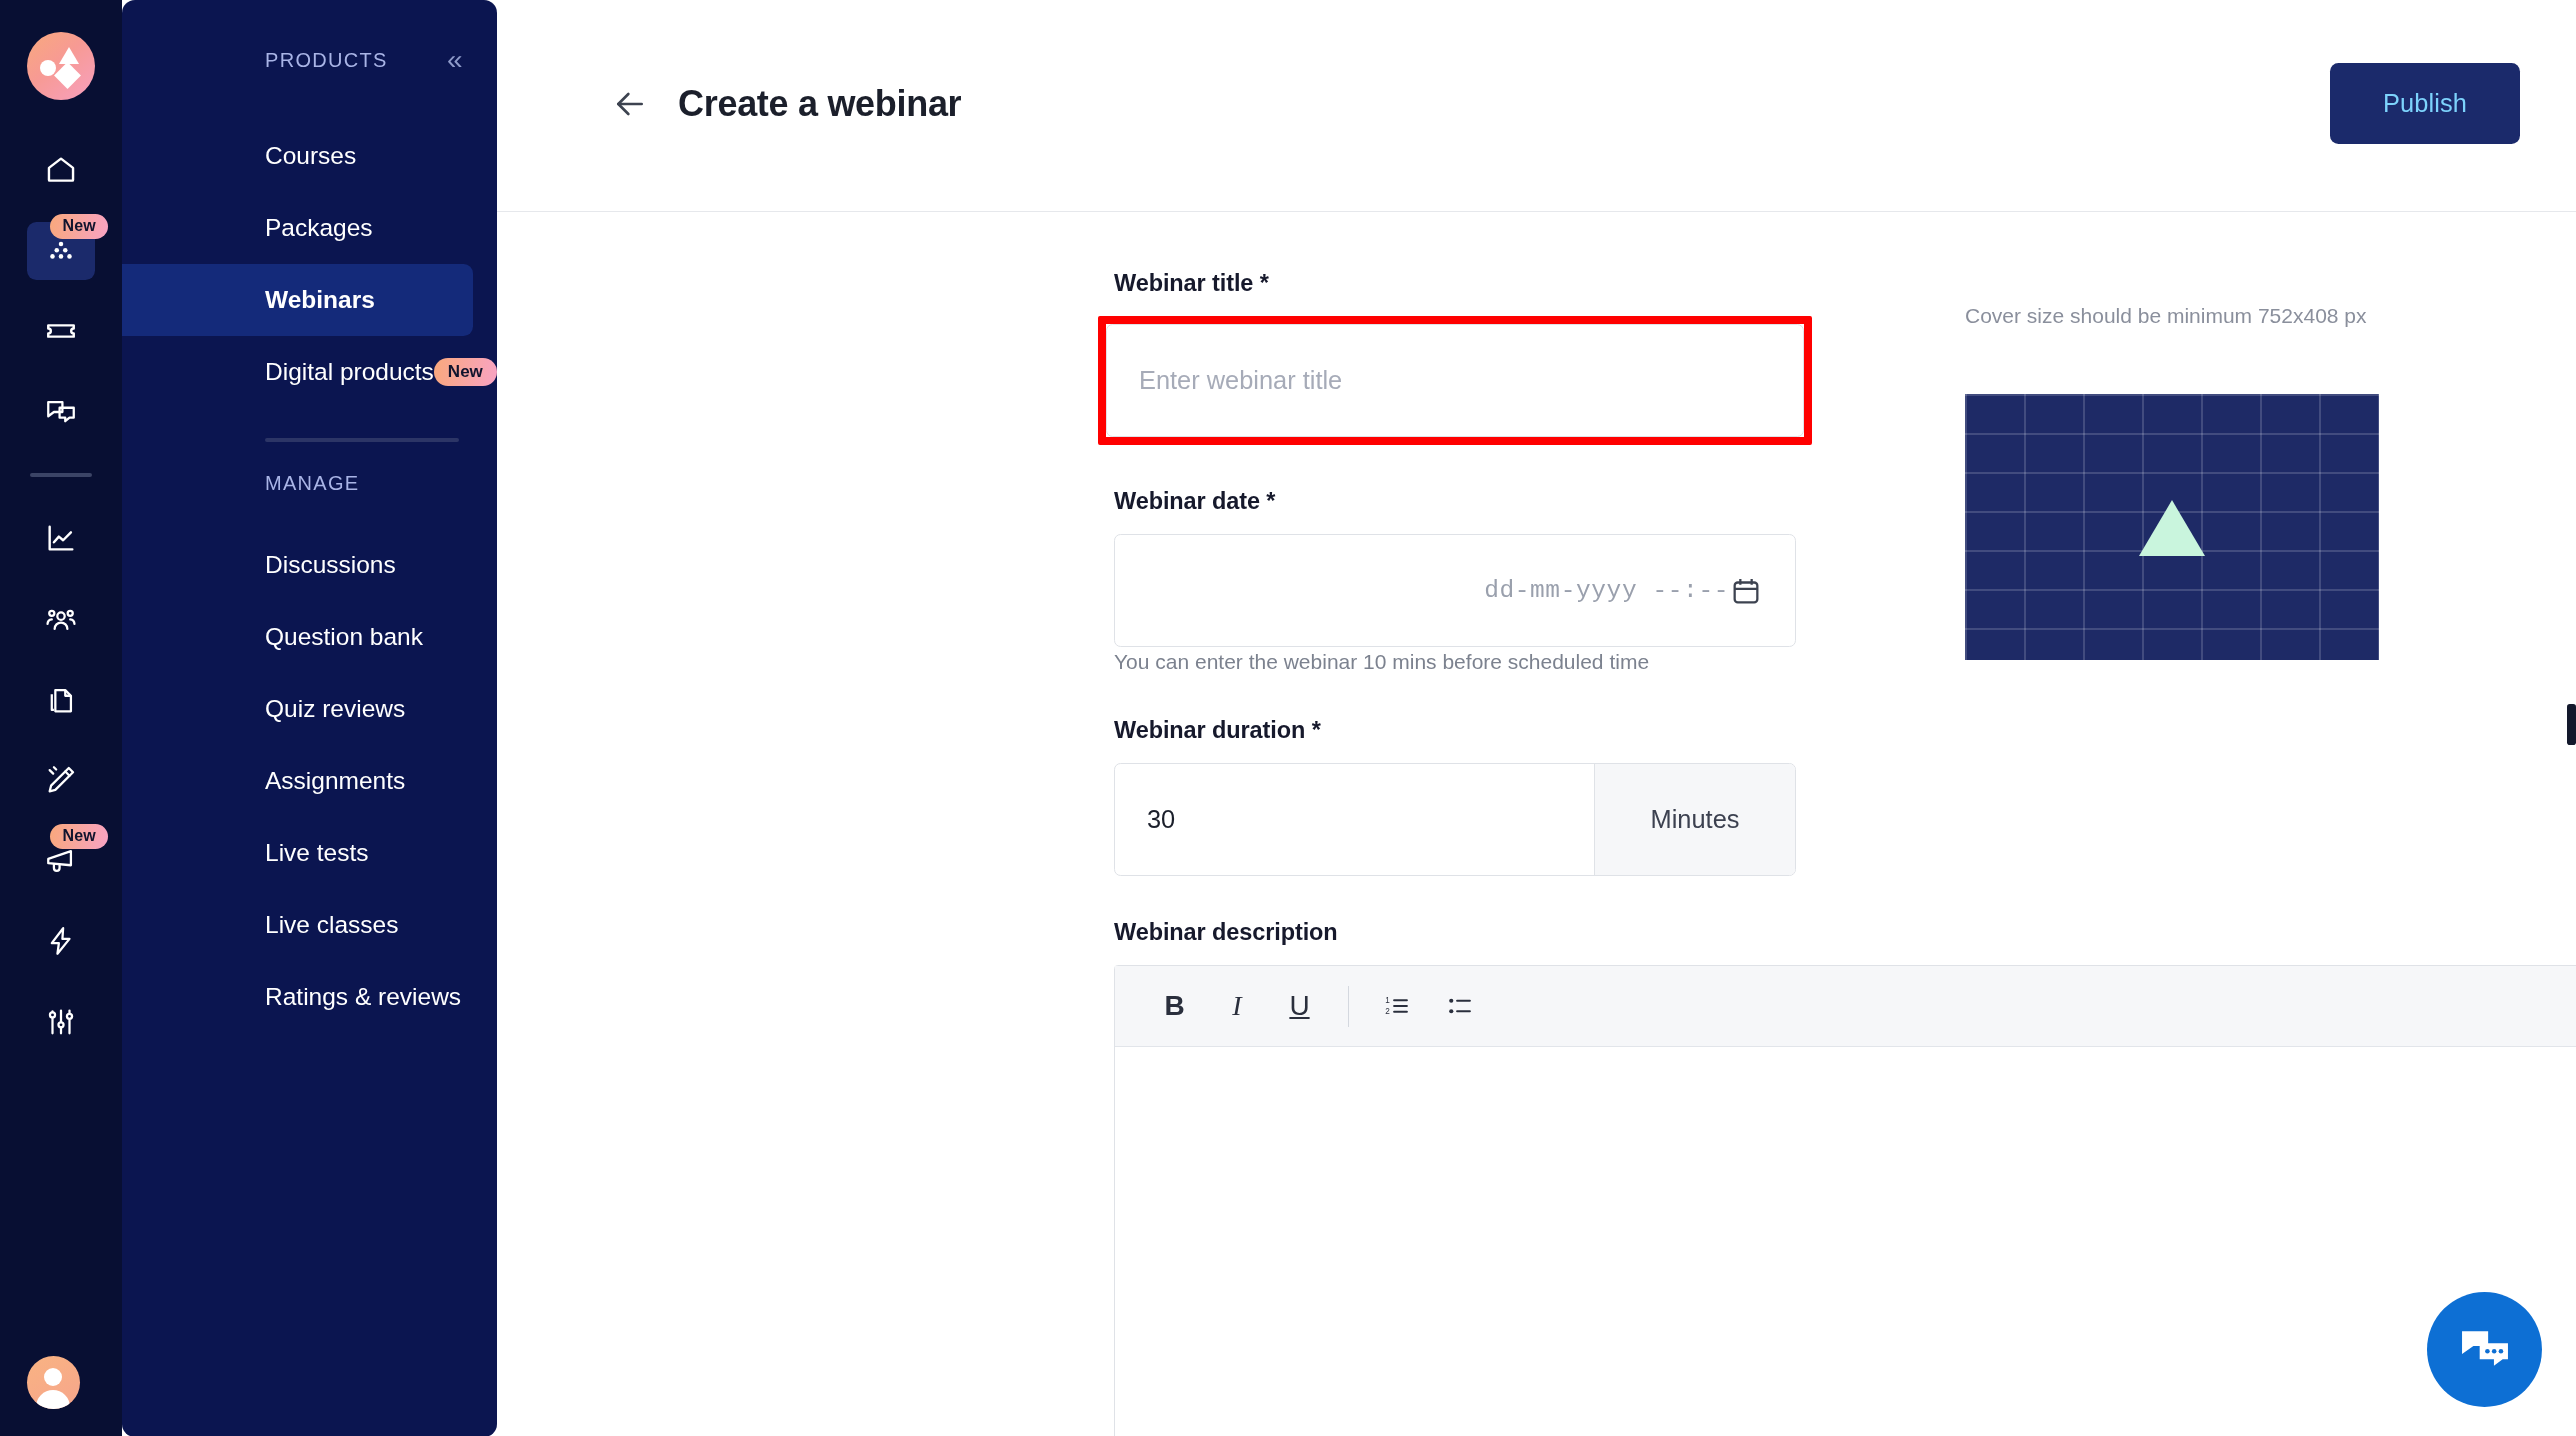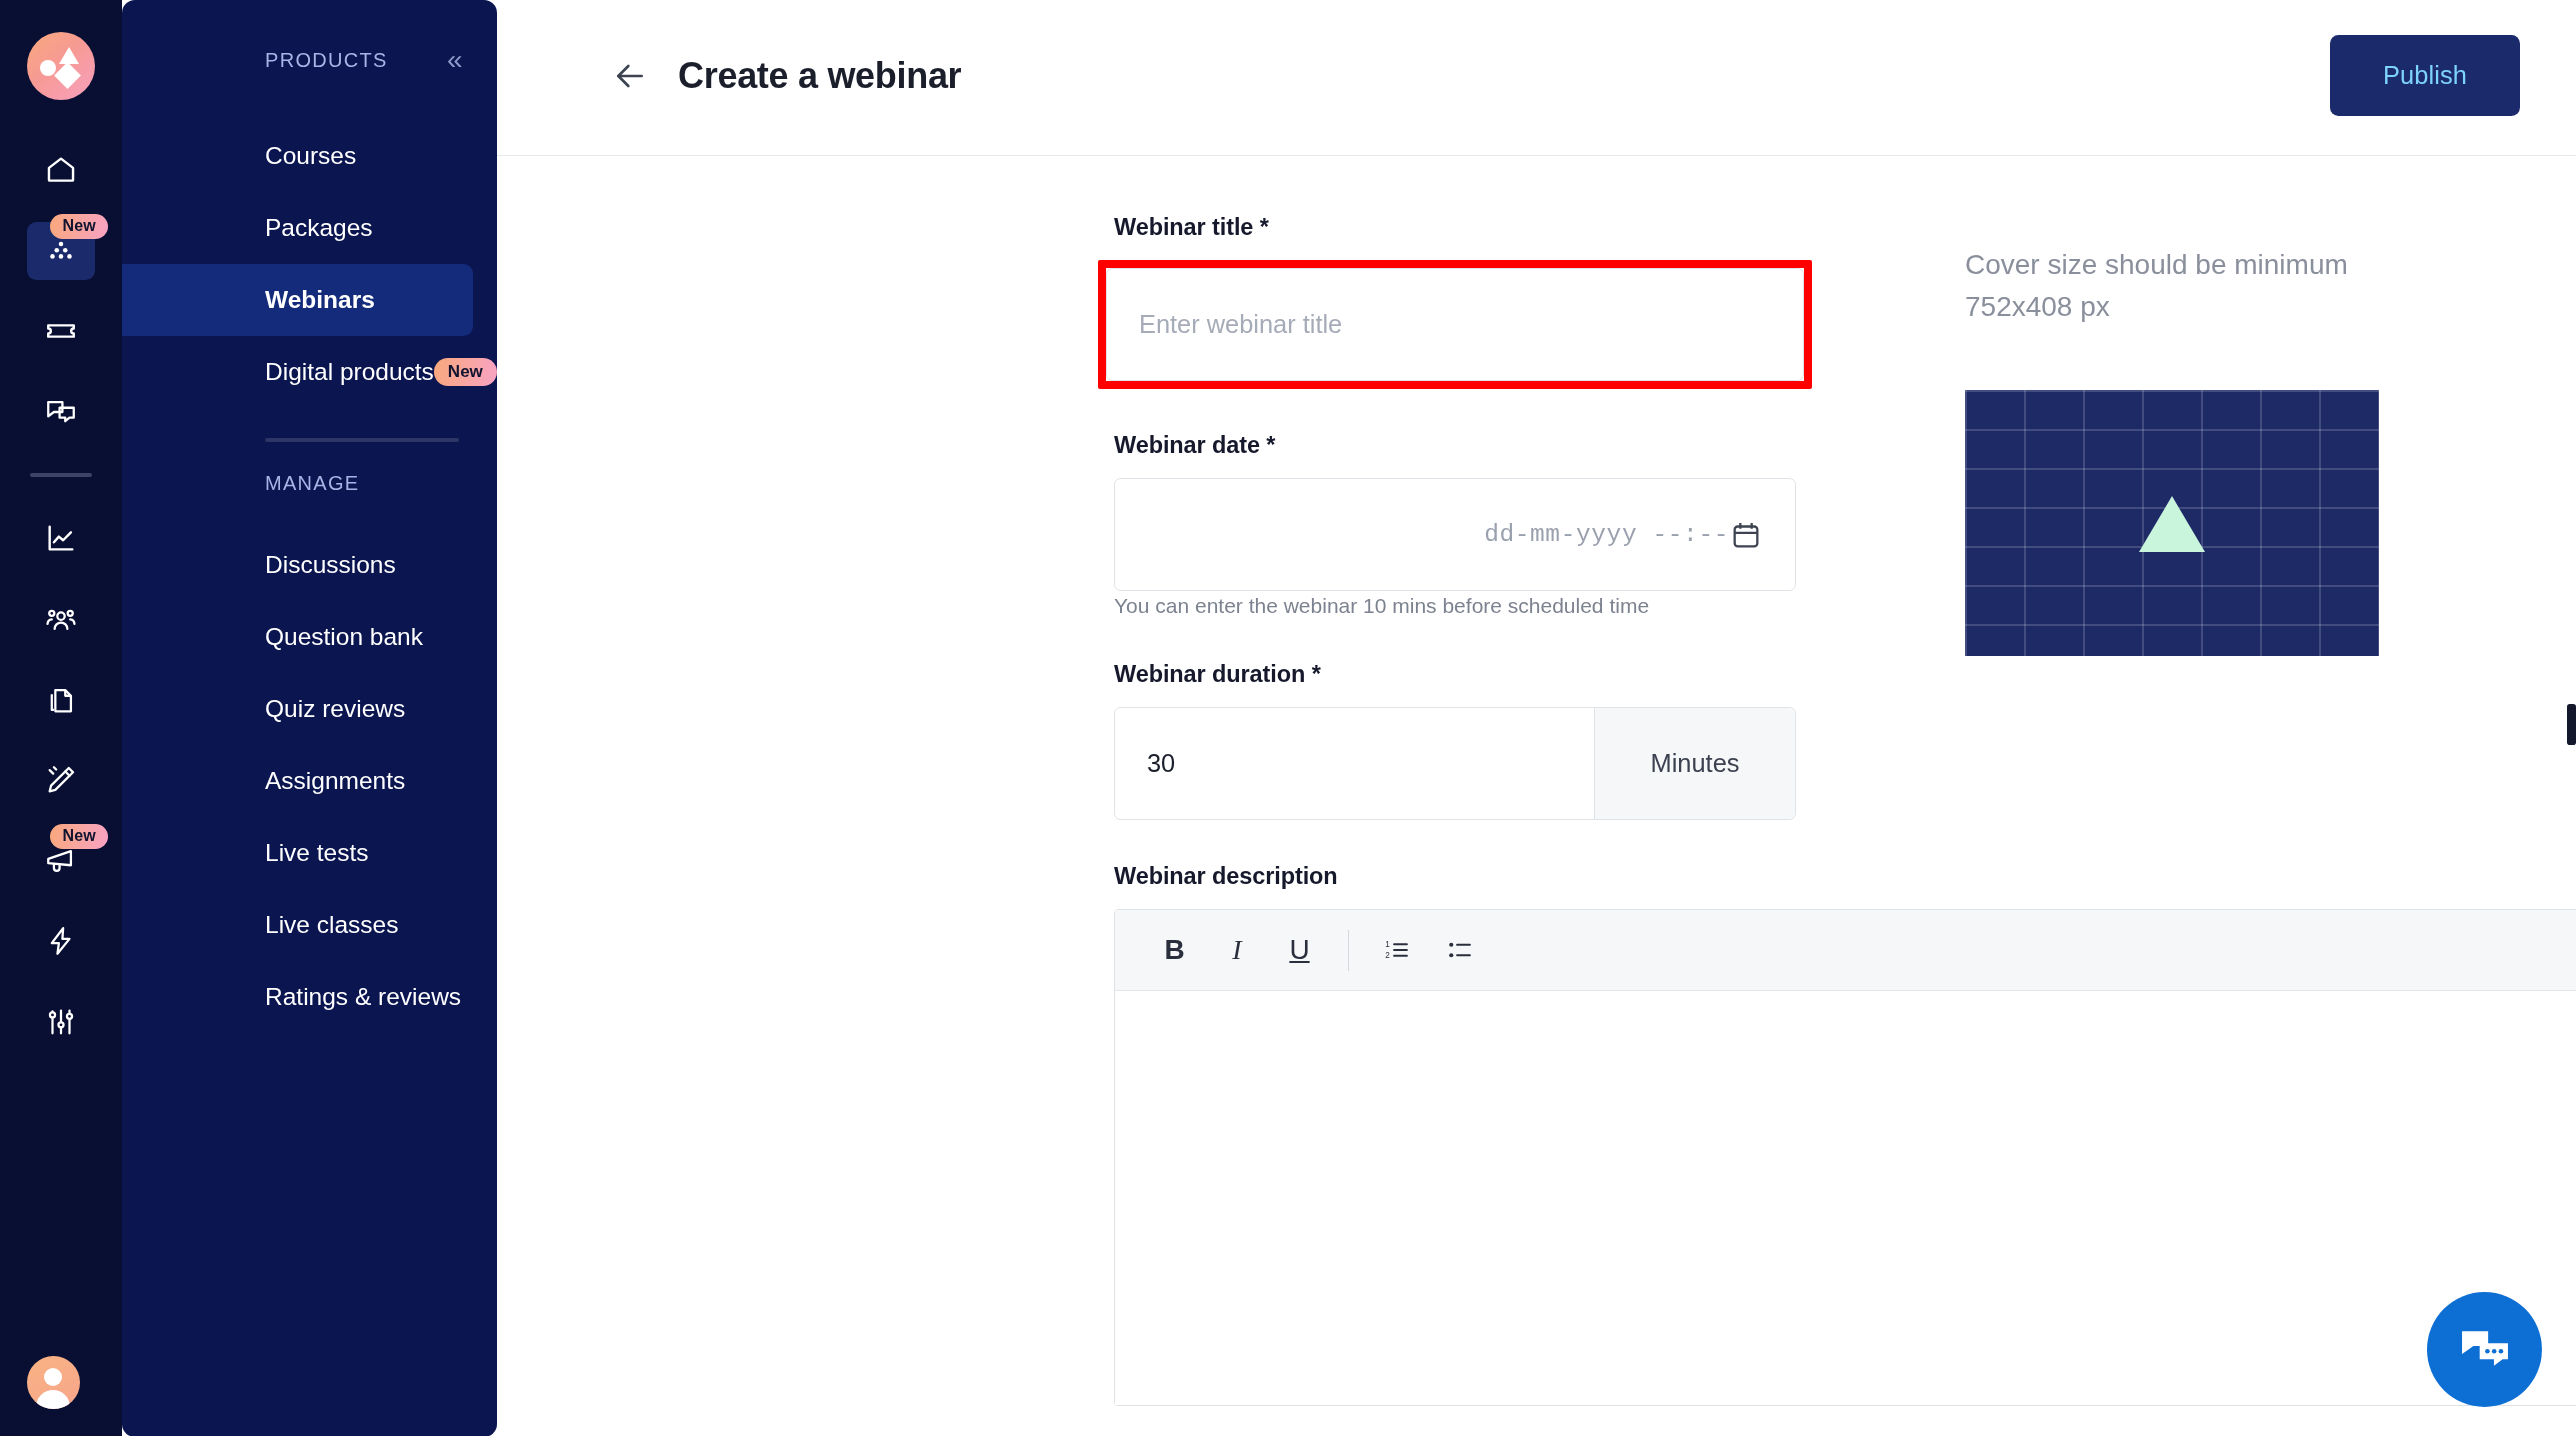--- a/index.html
+++ b/index.html
@@ -108,21 +108,21 @@
     margin: 30px 38px 30px 143px;
   }
   .nav-section-label {
     color: #a9b4e6; font-size: 20px; letter-spacing: 1.3px;
     padding-left: 143px; margin-bottom: 34px; text-transform: uppercase;
   }
 
   
   .main { flex: 1 1 auto; height: 1437px; background: #fff; position: relative; overflow: hidden; }
   .topbar {
-    height: 156px; border-bottom: 0.9px solid #e6e8ec;
+    height: 212px; border-bottom: 0.9px solid #e6e8ec;
     display: flex; align-items: center; padding: 0 56px 4px 113px;
     justify-content: space-between;
   }
   .topbar-left { display: flex; align-items: center; gap: 28px; }
   .back-arrow { width: 40px; height: 40px; cursor: pointer; display: block; }
   .page-title { font-size: 36px; font-weight: 700; color: #1b1f2b; letter-spacing: -0.3px; }
   .publish-btn {
     background: #1b2a6b; color: #7dd3fc; font-size: 25.4px; font-weight: 400;
     border: none; border-radius: 8.5px; padding: 26px 53px; cursor: pointer;
     letter-spacing: 0.1px;
@@ -172,21 +172,21 @@
     cursor: pointer; font-size: 28px; color: #2a2f3d; border-radius: 4.7px;
   }
   .tb-sep { width: 1.9px; height: 41px; background: #d4d8df; margin: 0 13px; }
   .editor-body { height: 414px; background: #fff; }
 
   
   .aside { width: 490px; padding-top: 11.3px; margin-left: 169px; }
   .aside-head { display: flex; align-items: flex-start; justify-content: space-between; }
   .aside-title { font-size: 28px; font-weight: 700; color: #16192c; letter-spacing: -0.2px; }
   .pencil-icon { width: 32px; height: 32px; cursor: pointer; margin-top: 3.8px; }
-  .aside-sub { font-size: 28px; color: #8a8f9c; line-height: 1.5; margin-top: 19px; width: 414px; }
+  .aside-sub { font-size: 21px; color: #8a8f9c; line-height: 1.5; margin-top: 19px; width: 414px; }
   .cover-placeholder {
     margin-top: 62px; width: 414px; height: 266px;
     background-color: #1e2a66;
     background-image:
       linear-gradient(to right, rgba(255,255,255,.16) 1.9px, transparent 1.9px),
       linear-gradient(to bottom, rgba(255,255,255,.16) 1.9px, transparent 1.9px);
     background-size: 59px 39px;
     position: relative;
   }
   .cover-tri {

